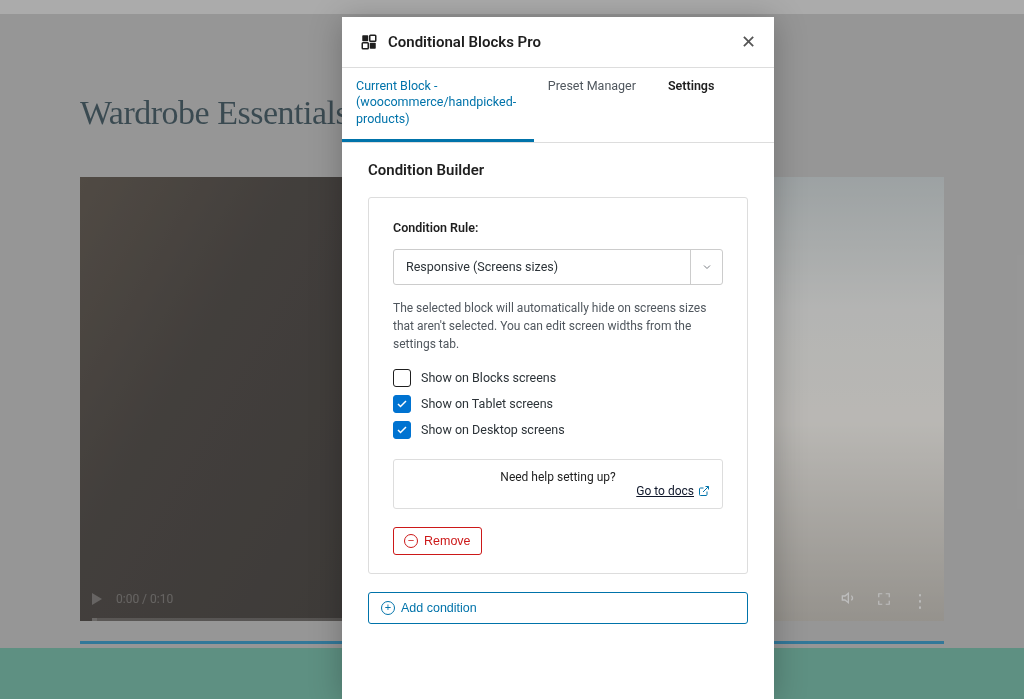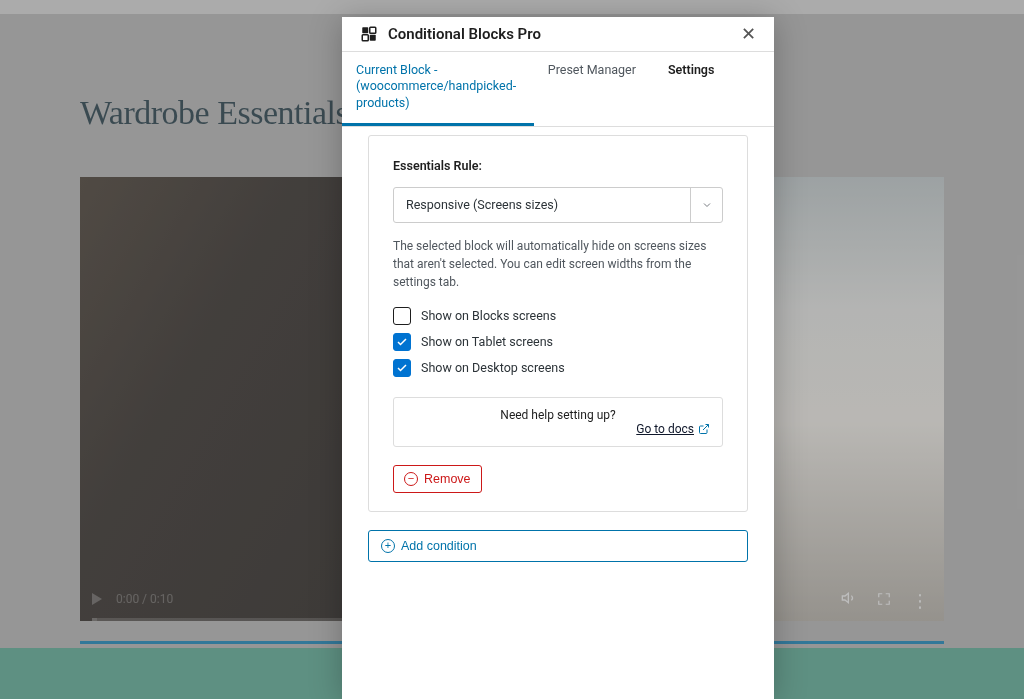--- a/index.html
+++ b/index.html
@@ -77,21 +77,21 @@
   .modal {
     position: absolute;
     left: 342px; top: 17px;
     width: 432px; height: 682px;
     background: #fff;
     box-shadow: 0 3px 30px rgba(0,0,0,.25);
     display:flex; flex-direction:column;
     font-size: 13px; color:#1e1e1e;
   }
   .modal-header {
-    display:flex; align-items:center; padding: 8px 18px;
+    display:flex; align-items:center; padding: 16px 18px;
     border-bottom: 1px solid #ddd;
   }
   .modal-header .title { font-weight:600; font-size:15px; }
   .modal-header .close { margin-left:auto; font-size:18px; line-height:1; color:#555; cursor:pointer; }
   .app-icon {
     display:inline-flex; width:18px; height:18px; margin-right:10px;
   }
 
   .tabs {
     display:flex; border-bottom:1px solid #ddd;
@@ -200,23 +200,24 @@
     <span class="title">Conditional Blocks Pro</span>
     <span class="close">✕</span>
   </div>
 
   <div class="tabs">
     <div class="tab active">Current Block - (woocommerce/handpicked-products)</div>
     <div class="tab preset">Preset Manager</div>
     <div class="tab settings">Settings</div>
   </div>
 
+  <div class="section-title">Condition Builder</div>
 
   <div class="card">
-    <div class="rule-label">Essentials Rule:</div>
+    <div class="rule-label">Condition Rule:</div>
     <div class="select">
       <span>Responsive (Screens sizes)</span>
       <span class="caret">
         <svg width="12" height="12" viewBox="0 0 24 24" fill="none" stroke="currentColor" stroke-width="2">
             <polyline points="6 9 12 15 18 9"></polyline>
           </svg>
       </span>
     </div>
     <div class="desc">The selected block will automatically hide on screens sizes that aren't selected. You can edit screen widths from the settings tab.</div>
 

